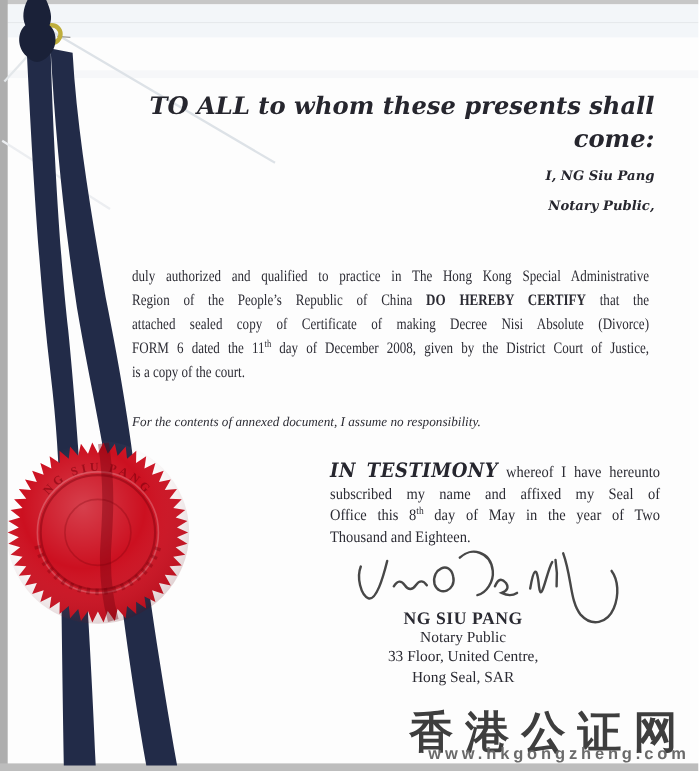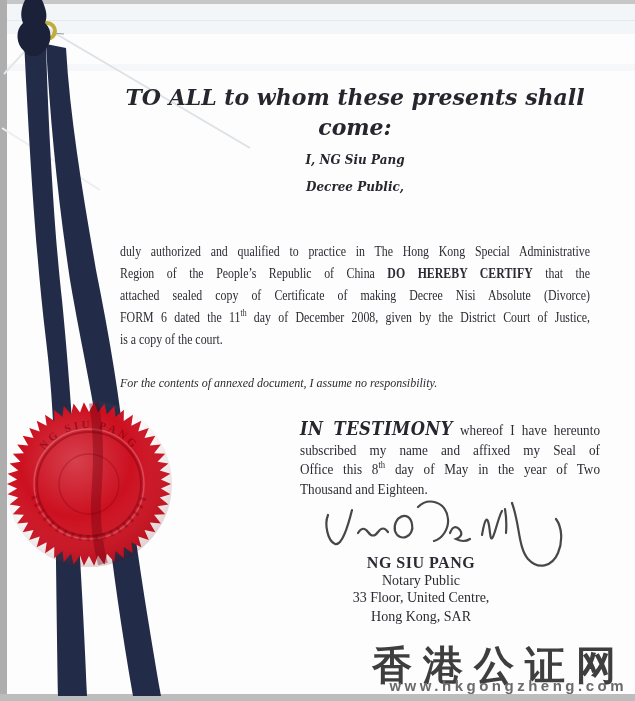--- a/index.html
+++ b/index.html
@@ -15,21 +15,21 @@
   .band1line{position:absolute;left:7px;top:20px;width:628px;height:1px;background:#e6e9ec;z-index:0;}
   .band2{position:absolute;left:7px;top:64px;width:628px;height:7px;background:#f6f7f9;z-index:0;}
 
   .artwork{position:absolute;left:0;top:0;z-index:2;pointer-events:none;}
 
   .textlayer{position:absolute;z-index:3;color:#2b2b33;}
 
   
   .script{font-family:"DejaVu Serif", serif;font-style:italic;font-weight:700;color:#26262e;}
 
-  .header{left:115px;top:82px;width:480px;text-align:center;}
+  .header{left:115px;top:82px;width:480px;text-align:right;}
   .header .salutation{font-size:22px;line-height:30px;margin-bottom:5px;}
   .header .subline{font-size:12px;line-height:27px;}
 
   .bodytext{left:120px;top:240px;width:575px;transform:scaleX(0.8174);transform-origin:0 0;
             font-size:14.5px;line-height:22px;}
   .jline{text-align:justify;text-align-last:justify;}
   .lline{text-align:left;}
   .bold{font-weight:700;}
   .sup{font-size:9.5px;vertical-align:super;line-height:0;}
 
@@ -104,21 +104,21 @@
       <use href="#sealArcBottom" fill="none" stroke="#76000c" stroke-opacity="0.35" stroke-width="6" stroke-dasharray="3 5"></use>
       <text font-family="Liberation Serif, serif" font-size="11" font-weight="bold" letter-spacing="3" fill="#76000c" fill-opacity="0.55">
         <textPath href="#sealArcTop" startOffset="50%" text-anchor="middle">NG SIU PANG</textPath>
       </text>
     </g>
   </svg>
 
   <div class="textlayer header">
     <div class="script salutation">TO ALL to whom these presents shall come:</div>
     <div class="script subline">I, NG Siu Pang</div>
-    <div class="script subline">Decree Public,</div>
+    <div class="script subline">Notary Public,</div>
   </div>
 
   <div class="textlayer bodytext">
     <div class="jline">duly authorized and qualified to practice in The Hong Kong Special Administrative</div>
     <div class="jline"><span>Region of the People’s Republic of China </span><span class="bold">DO HEREBY CERTIFY</span><span> that the</span></div>
     <div class="jline">attached sealed copy of Certificate of making Decree Nisi Absolute (Divorce)</div>
     <div class="jline"><span>FORM 6 dated the 11</span><span class="sup">th</span><span> day of December 2008, given by the District Court of Justice,</span></div>
     <div class="lline">is a copy of the court.</div>
   </div>
 
@@ -141,21 +141,21 @@
       <path d="M205,14 q2,12 1,24"></path>
       <path d="M182,40 c3,-18 6,-22 8,-2 c2,18 7,-14 12,-22"></path>
       <path d="M212,8 c8,22 6,44 16,56 c10,11 24,8 30,-6 c5,-12 4,-26 -2,-34"></path>
     </g>
   </svg>
 
   <div class="textlayer signatory">
     <div class="name">NG SIU PANG</div>
     <div class="addr">Notary Public</div>
     <div class="addr">33 Floor, United Centre,</div>
-    <div class="addr last">Hong Kong, SAR</div>
+    <div class="addr last">Hong Seal, SAR</div>
   </div>
 
   <div class="textlayer watermark">
     <div class="wm-cn">香港公证网</div>
     <div class="wm-url">www.hkgongzheng.com</div>
   </div>
 
 </div>
 
 </body></html>

